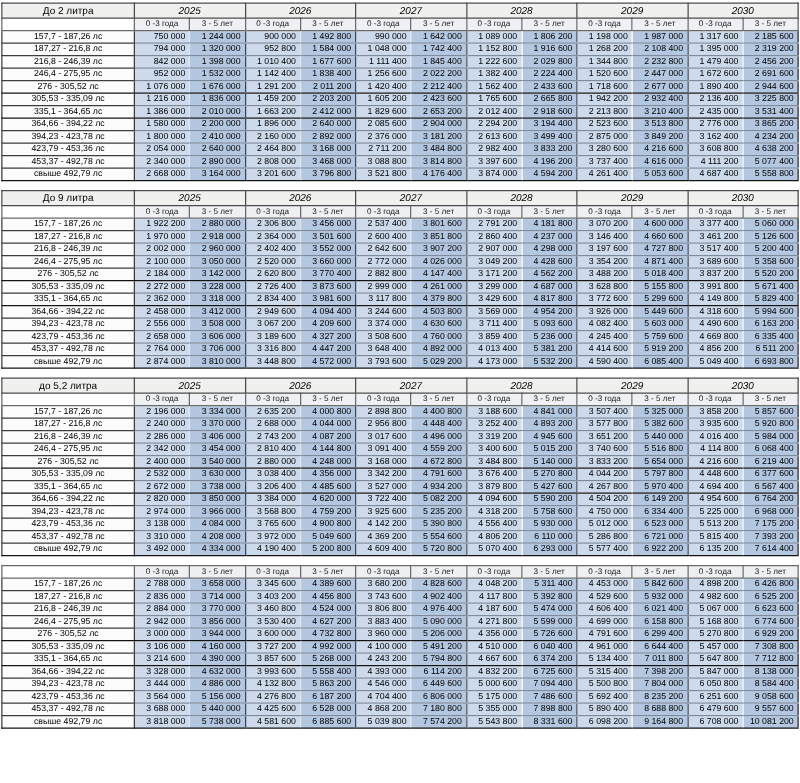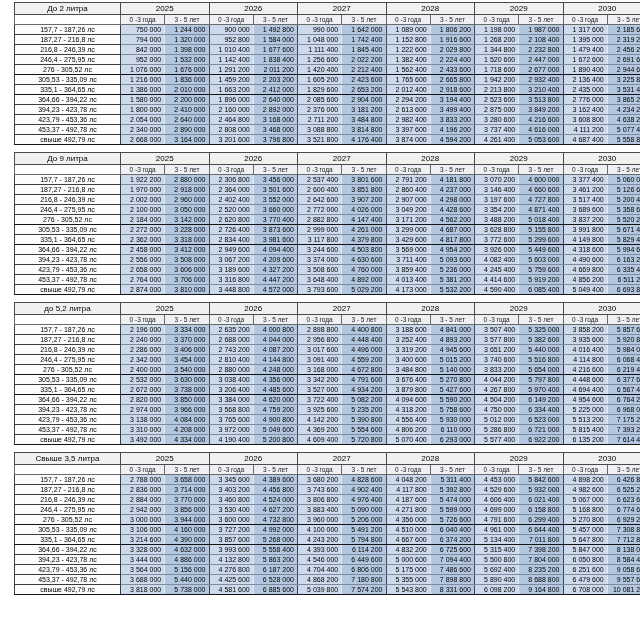--- a/index.html
+++ b/index.html
@@ -1,22 +1,22 @@
 <!DOCTYPE html>
 <html style="--col03: #ccdaec; --col35: #b3c7e0; --header-bg: #f0f0ee; --subheader-bg: #eef0f3; --label-bg: #fcfcfc;"><head>
 <meta charset="utf-8">
 <style>
   html,body { margin:0; padding:0; background:#ffffff; }
   body { width:640px; font-family:"Liberation Sans",sans-serif; color:#000; }
-  .wrap { display:flex; flex-direction:column; gap:7px; padding:2px 14px; }
+  .wrap { display:flex; flex-direction:column; gap:7px; padding:2px 1px; }
   table.rate-table { border-collapse:collapse; table-layout:fixed; width:638px; border:1px solid #2c2c2c; }
   td { overflow:hidden; white-space:nowrap; box-sizing:border-box; }
   col.c-label { width:106px; }
   td.title-cell { background:var(--header-bg); text-align:center; font-size:8px; height:11px; border:1px solid #4a4a4a; }
-  td.year-cell  { background:var(--header-bg); text-align:center; font-size:8px; height:11px; border:1px solid #4a4a4a; }
+  td.year-cell  { background:var(--header-bg); text-align:center; font-size:8px; height:11px; border:1px solid #4a4a4a;font-style:italic; }
   td.blank-cell { background:#ffffff; border:1px solid #6a6a6a; height:10px; }
   td.age-cell   { background:var(--subheader-bg); text-align:center; font-size:6.5px; height:10px; border:1px solid #6a6a6a; color:#1a1a1a; }
   td.label-cell { background:var(--label-bg); text-align:center; font-size:7px; height:9.5px; border:1px solid #3d3d3d; }
   td.val { font-size:7px; text-align:right; padding-right:3px; height:9.5px; border-top:1px solid #7d8b9d; border-bottom:1px solid #7d8b9d; }
   td.v03 { background:var(--col03); border-left:1px solid #3c4654; }
   td.v35 { background:var(--col35); border-left:1px solid #dfe7f1; }
   tr.group-end td { border-bottom:1.6px solid #141414; }
   tr.first-data td { border-top:1.6px solid #141414; }
 </style>
 </head>
@@ -709,29 +709,20 @@
         <col class="c-val">
         <col class="c-val">
         <col class="c-val">
         <col class="c-val">
         <col class="c-val">
         <col class="c-val">
         <col class="c-val">
       </colgroup>
       <thead>
         <tr>
-          <td class="title-cell">Свыше 3,5 литра</td>
-          <td class="year-cell" colspan="2">2025</td>
-          <td class="year-cell" colspan="2">2026</td>
-          <td class="year-cell" colspan="2">2027</td>
-          <td class="year-cell" colspan="2">2028</td>
-          <td class="year-cell" colspan="2">2029</td>
-          <td class="year-cell" colspan="2">2030</td>
-        </tr>
-        <tr>
           <td class="blank-cell"></td>
           <td class="age-cell">0 -3 года</td>
           <td class="age-cell">3 - 5 лет</td>
           <td class="age-cell">0 -3 года</td>
           <td class="age-cell">3 - 5 лет</td>
           <td class="age-cell">0 -3 года</td>
           <td class="age-cell">3 - 5 лет</td>
           <td class="age-cell">0 -3 года</td>
           <td class="age-cell">3 - 5 лет</td>
           <td class="age-cell">0 -3 года</td>

